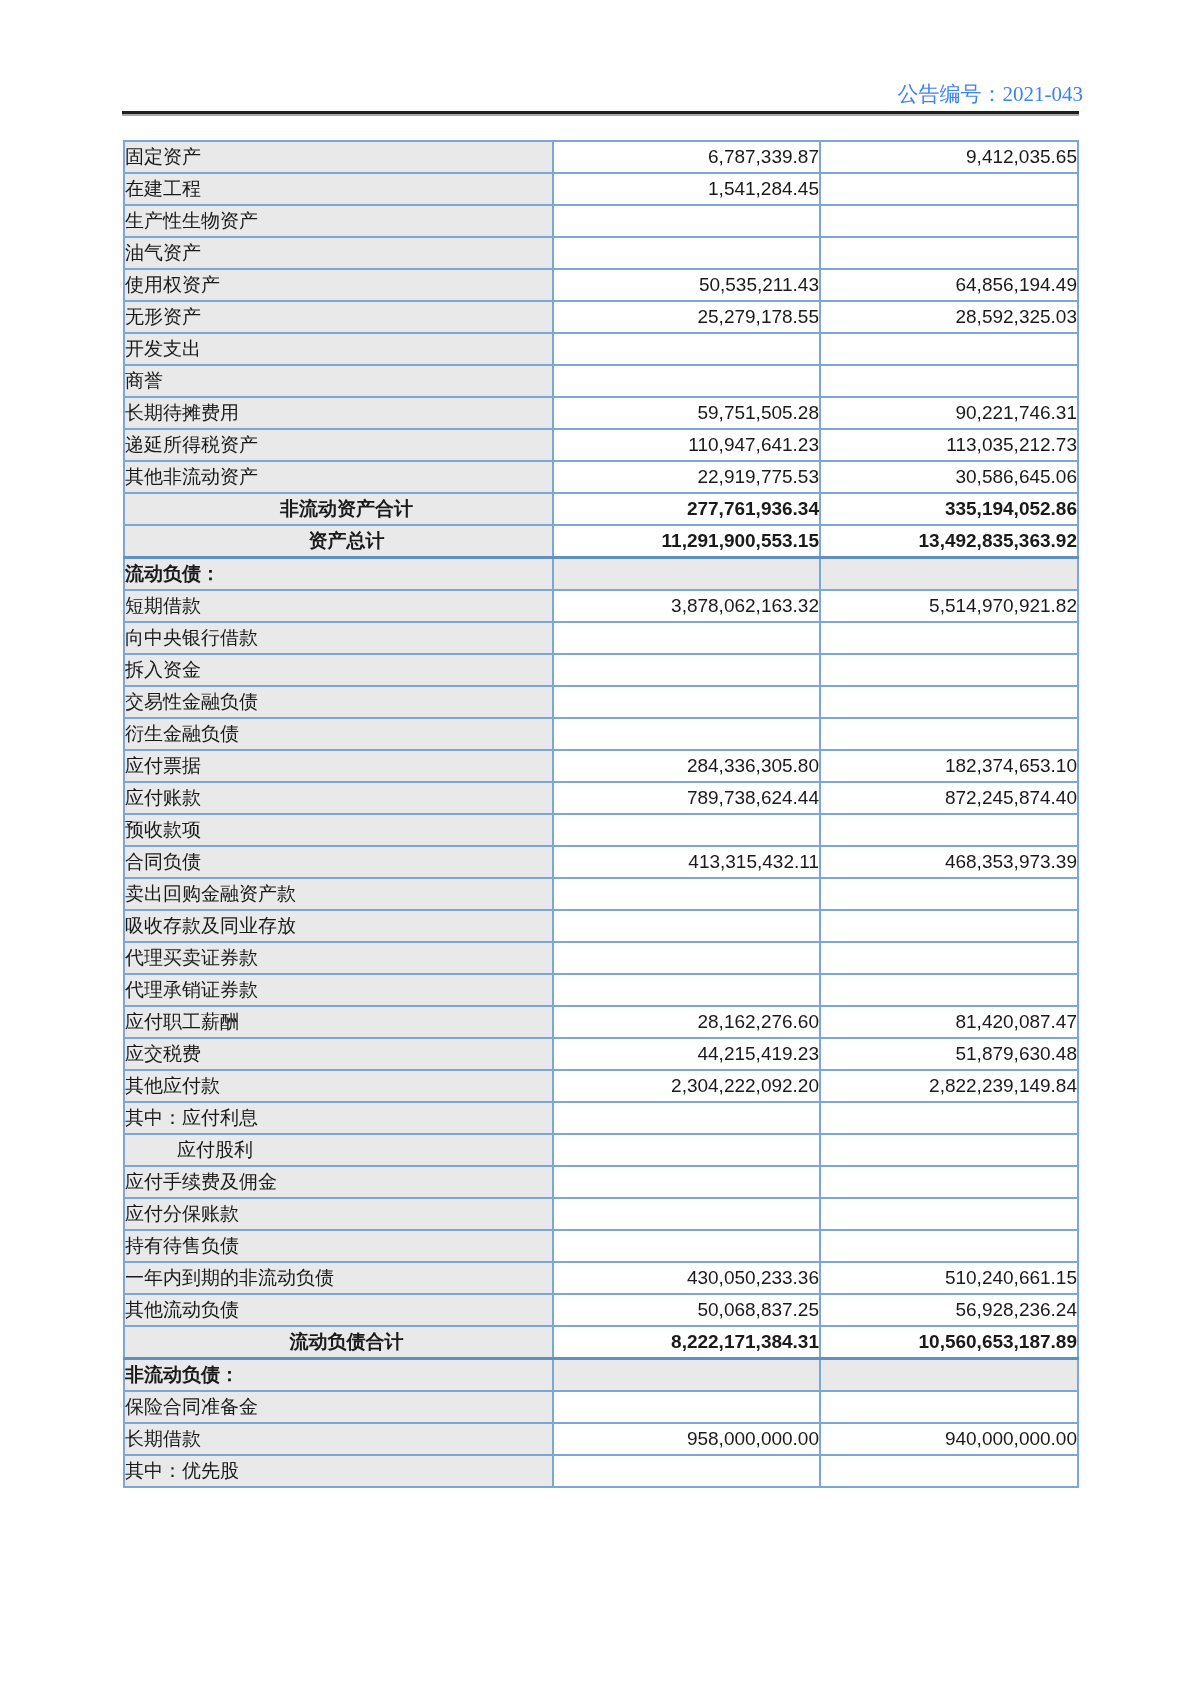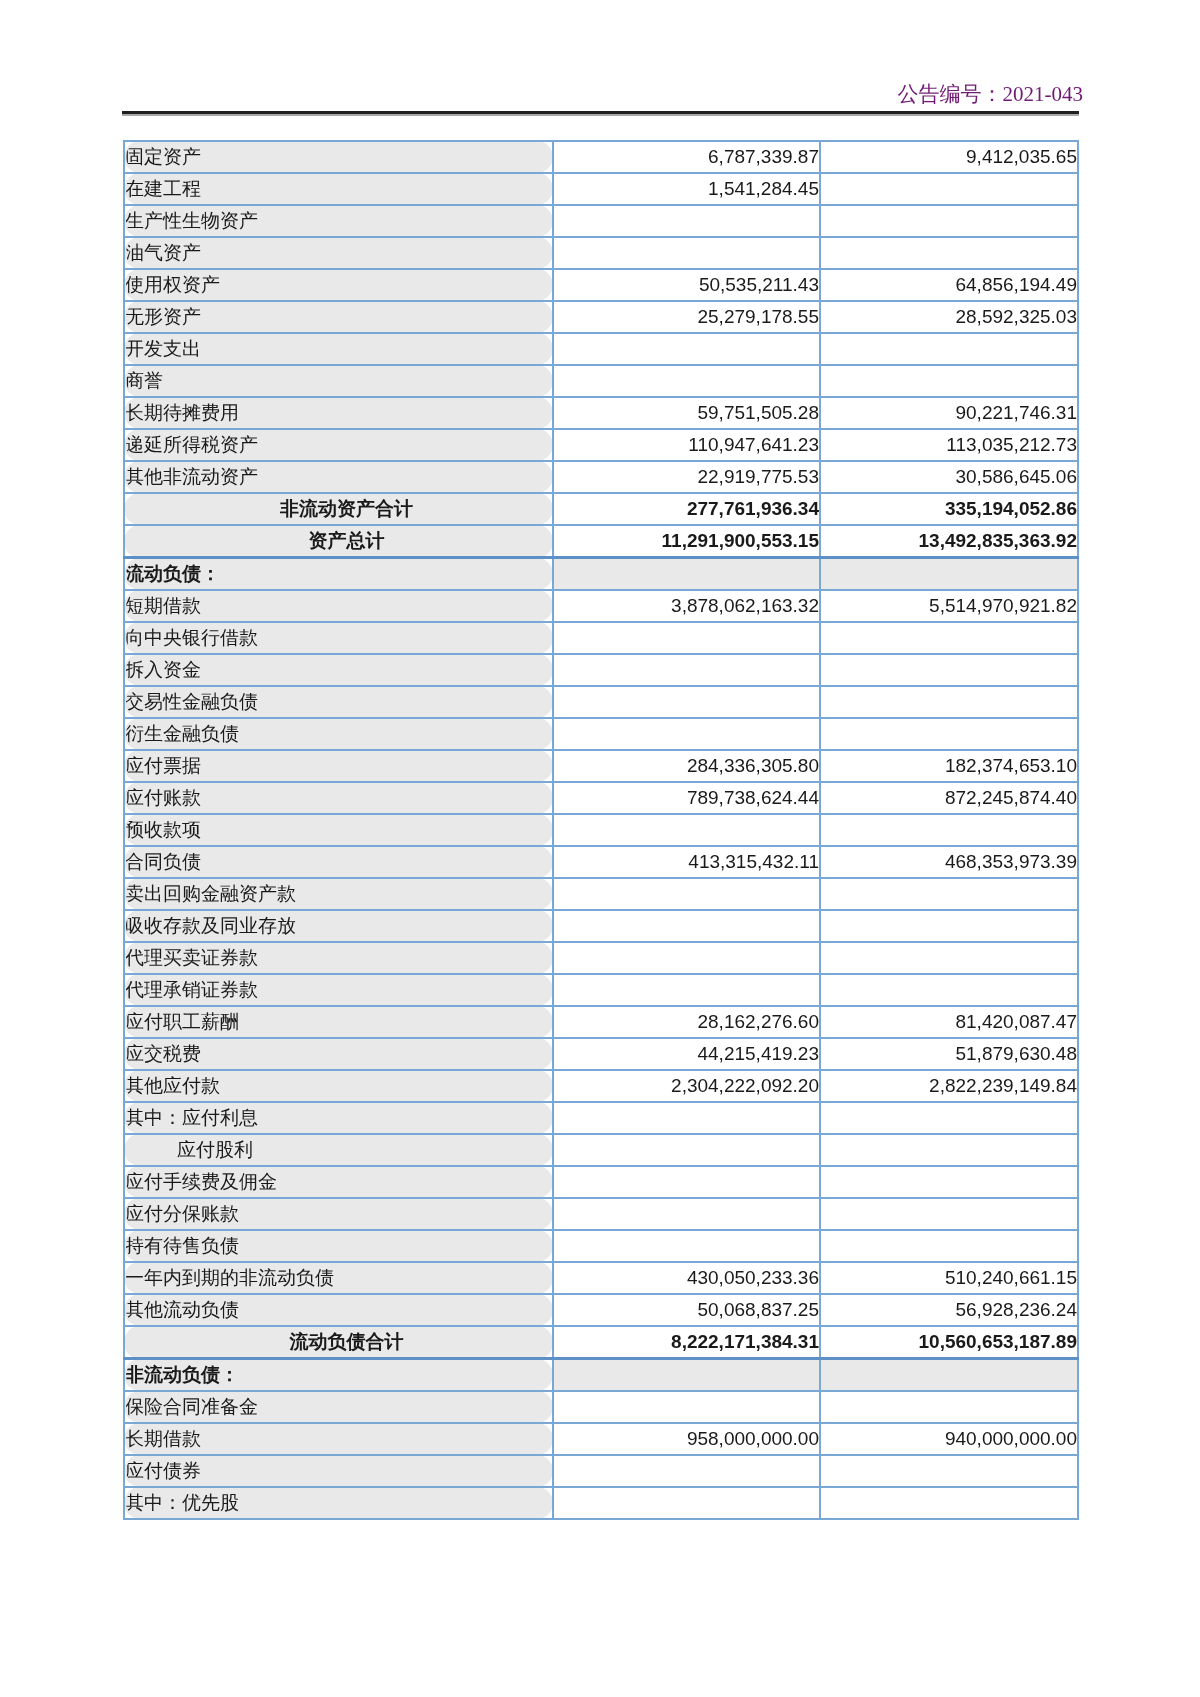--- a/index.html
+++ b/index.html
@@ -11,21 +11,21 @@
     overflow: hidden;
     font-family: "Liberation Sans", sans-serif;
     color: #1a1a1a;
   }
   .announce {
     position: absolute;
     top: 80px;
     right: 117px;
     font-family: "Liberation Serif", serif;
     font-size: 21px;
-    color: #701a75;
+    color: #3b82f6;
     white-space: nowrap;
   }
   .rule {
     position: absolute;
     top: 111px;
     left: 122px;
     width: 957px;
     height: 3px;
     background: #1f1f1f;
     box-shadow: 0 2px 0 #a8a8a8;
@@ -45,21 +45,20 @@
     line-height: 30px;
     padding: 0;
     overflow: hidden;
     white-space: nowrap;
     vertical-align: middle;
   }
   td.lbl {
     background: #e9e9e9;
     text-align: left;
     padding-left: 12px;
-    border-radius: 16px;
   }
   td.val {
     background: #ffffff;
     text-align: right;
     padding-right: 10px;
   }
   tr.total td.lbl {
     text-align: center;
     padding-left: 16px;
     font-weight: bold;
@@ -289,24 +288,19 @@
           <td class="lbl">保险合同准备金</td>
           <td class="val"></td>
           <td class="val"></td>
         </tr>
         <tr class="normal">
           <td class="lbl">长期借款</td>
           <td class="val">958,000,000.00</td>
           <td class="val">940,000,000.00</td>
         </tr>
         <tr class="normal">
-          <td class="lbl">应付债券</td>
-          <td class="val"></td>
-          <td class="val"></td>
-        </tr>
-        <tr class="normal">
           <td class="lbl">其中：优先股</td>
           <td class="val"></td>
           <td class="val"></td>
         </tr>
       </tbody>
   </table>
 </div>
 
 </body></html>

